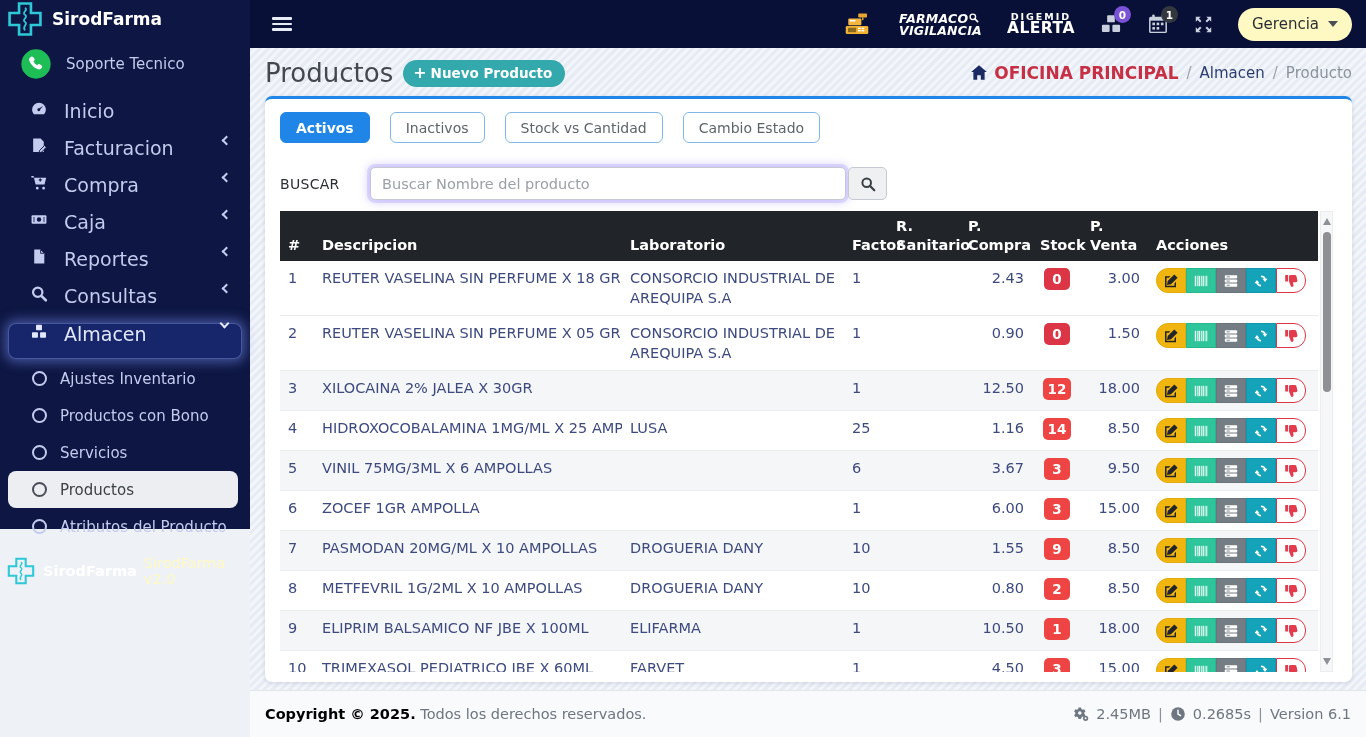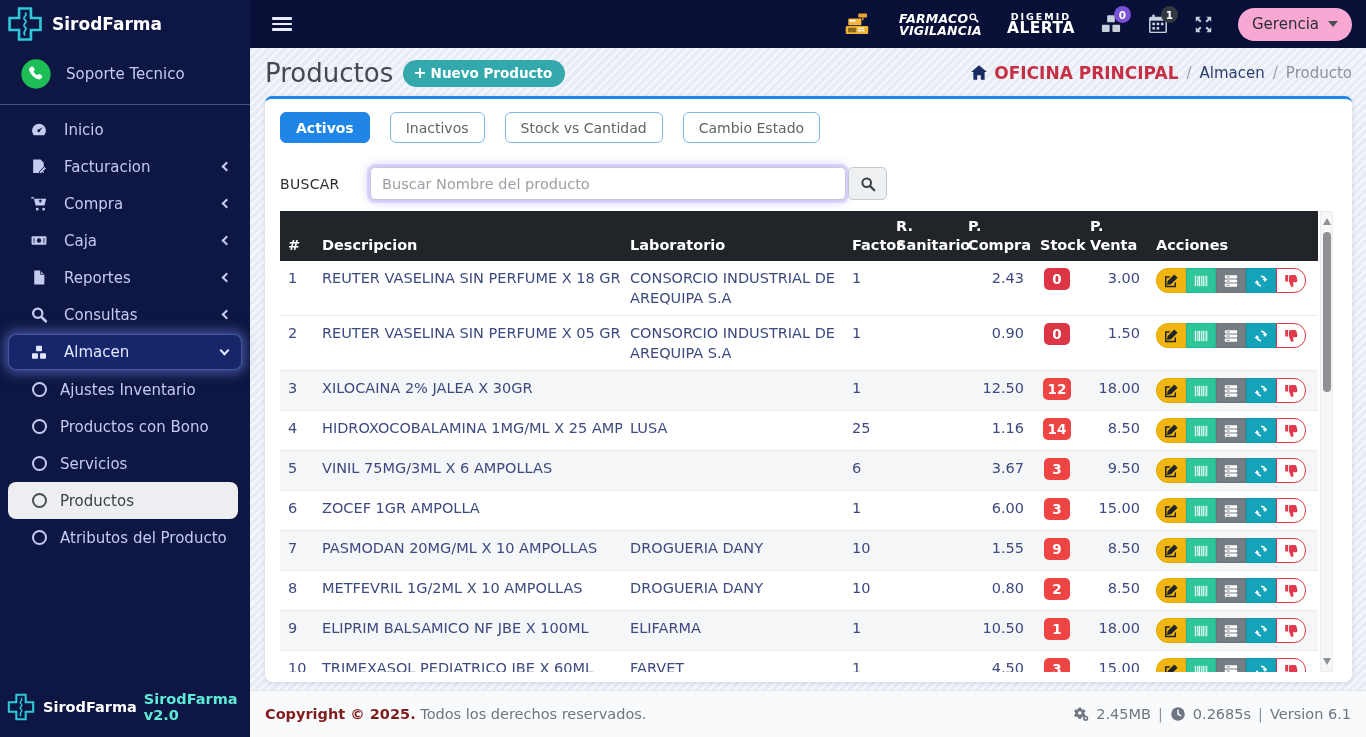--- a/index.html
+++ b/index.html
@@ -1,73 +1,73 @@
 <!DOCTYPE html>
 <html><head>
 <meta charset="utf-8">
 <style>
   * { box-sizing: border-box; margin: 0; padding: 0; }
   html,body { width:1366px; height:737px; overflow:hidden; }
   body { font-family:"DejaVu Sans", sans-serif; font-size:14px; background:#eef1f6; }
   .app { display:flex; width:1366px; height:737px; }
 
   
-  .sidebar { width:250px; height:737px; background:#0e1743; color:#c3cbee; flex-shrink:0;
+  .sidebar { width:250px; height:529px; background:#0e1743; color:#c3cbee; flex-shrink:0;
              display:flex; flex-direction:column; position:relative; }
   .brand { display:flex; align-items:center; gap:8px; height:48px; padding:0 10px 0 6px; }
   .brand .logo { width:38px; height:38px; display:flex; }
   .brand-name { color:#fff; font-weight:bold; font-size:17px; }
   .support { display:flex; align-items:center; gap:14px; padding:10px 16px 12px 20px; cursor:pointer; }
   .support .wa { width:32px; height:32px; display:flex; }
   .support-label { font-size:15px; color:#c3cbee; }
   .side-divider { height:1px; background:rgba(180,195,240,.35); margin:2px 0 6px 0; }
   .side-nav { flex:1; }
-  .side-item { display:flex; align-items:center; height:37px; padding:0 20px 0 30px;
-               color:#c3cbee; font-size:15px; cursor:pointer; }
+  .side-item { display:flex; height:37px; padding:0 20px 0 30px;
+               color:#c3cbee; font-size:19px; cursor:pointer; }
   .side-item .s-icon { width:20px; height:17px; margin-right:14px; display:flex; align-items:center; }
   .side-item .s-icon svg { width:18px; height:17px; }
   .chev { display:inline-block; width:7px; height:7px; border-left:2px solid currentColor;
           border-bottom:2px solid currentColor; margin-left:auto; }
   .chev.left { transform:rotate(45deg); }
   .chev.down { transform:rotate(-45deg); margin-top:-3px; }
   .side-item.active { margin:1px 8px; padding:0 14px 0 22px; height:36px; border-radius:8px;
         background:#17266a; color:#e2e8ff;
         box-shadow:0 0 12px 3px rgba(125,150,255,.5), inset 0 0 0 1px rgba(160,180,255,.35); }
   .sub-item { display:flex; align-items:center; height:37px; padding:0 20px 0 32px;
               color:#c3cbee; font-size:15px; cursor:pointer; }
   .sub-item .ring { width:15px; height:15px; border:2px solid #c3cbee; border-radius:50%;
                     margin-right:13px; flex-shrink:0; }
   .sub-item.active { background:#eceef2; color:#3c4043; border-radius:8px;
                      margin:0 12px 0 8px; padding-left:24px; }
   .sub-item.active .ring { border-color:#4a4f57; }
   .side-footer { display:flex; align-items:center; gap:7px; padding:10px 8px 14px 6px; }
   .side-footer .logo { width:30px; height:30px; display:flex; }
   .sf-name { color:#fff; font-weight:bold; font-size:14.5px; }
-  .sf-version { color:#5eead4; font-size:14.5px;font-weight:bold; }
+  .sf-version { color:#fef9c3; font-size:14.5px; }
 
   
   .main { width:1284px; display:flex; flex-direction:column; }
   .topbar { height:48px; background:#081038; display:flex; align-items:center;
             padding:0 14px 0 22px; flex-shrink:0; }
   .burger { width:20px; cursor:pointer; }
   .burger span { display:block; height:2.6px; background:#e8ecf5; margin:3.2px 0; border-radius:1px; }
   .top-right { margin-left:auto; display:flex; align-items:center; gap:25px; }
   .top-icon { position:relative; display:flex; color:#c8d0dd; cursor:pointer; }
   .top-icon svg { width:22px; height:22px; }
   .badge { position:absolute; top:-7px; right:-9px; min-width:17px; height:17px; padding:0 4px;
            border-radius:9px; font-size:10.5px; font-weight:bold; color:#fff;
            display:flex; align-items:center; justify-content:center; }
   .badge.purple { background:#7a52d6; }
   .badge.dark { background:#32383e; }
   .logo-farmaco { color:#fff; font-style:italic; font-weight:800; font-size:12.5px;
                   line-height:11.5px; letter-spacing:.2px; cursor:pointer; }
   .logo-digemid { color:#fff; text-align:center; cursor:pointer; }
   .logo-digemid .l1 { font-size:9.5px; font-weight:bold; letter-spacing:2px; line-height:9px; }
   .logo-digemid .l2 { font-size:15.5px; font-weight:800; letter-spacing:.5px; line-height:15px; }
-  .user-pill { background:#f9a8d4; border:none; border-radius:17px; height:33px; padding:0 14px;
+  .user-pill { background:#fef9c3; border:none; border-radius:17px; height:33px; padding:0 14px;
                display:flex; align-items:center; gap:9px; font-size:15px; color:#2b2f33;
                font-family:inherit; cursor:pointer; }
   .caret { width:0; height:0; border-left:5px solid transparent; border-right:5px solid transparent;
            border-top:6px solid #4a4f55; }
 
   .content { flex:1; background:repeating-linear-gradient(135deg,#e7ebf3 0 3px,#f2f5fa 3px 6px);
              padding:8px 14px 0 15px; }
   .page-head { display:flex; align-items:center; margin:2px 0 8px 0; }
   .page-title { font-size:26px; color:#43484e; }
   .new-btn { margin-left:10px; background:#33a9ad; color:#fff; border:none; border-radius:14px;
@@ -129,21 +129,21 @@
   .sb-arrow { position:absolute; left:2px; width:0; height:0;
               border-left:4.5px solid transparent; border-right:4.5px solid transparent; }
   .sb-arrow.up { top:6px; border-bottom:7px solid #8d9096; }
   .sb-arrow.down { bottom:6px; border-top:7px solid #8d9096; }
   .sb-thumb { position:absolute; top:20px; left:2px; width:8px; height:160px; background:#8f9094;
               border-radius:4px; cursor:grab; }
 
   
   .footerbar { height:47px; background:#f9fafc; border-top:1px solid #e2e5ea; display:flex;
                align-items:center; padding:0 15px; flex-shrink:0; color:#6e7681; font-size:14.5px; }
-  .foot-left strong { color:#7f1d1d; }
+  .foot-left strong { color:#000000; }
   .foot-right { margin-left:auto; display:flex; align-items:center; gap:7px; }
   .foot-right svg { width:16px; height:16px; }
   .foot-sep { color:#8a929b; }
 </style>
 </head>
 <body>
 
 <div class="app">
 
   <aside class="sidebar">

